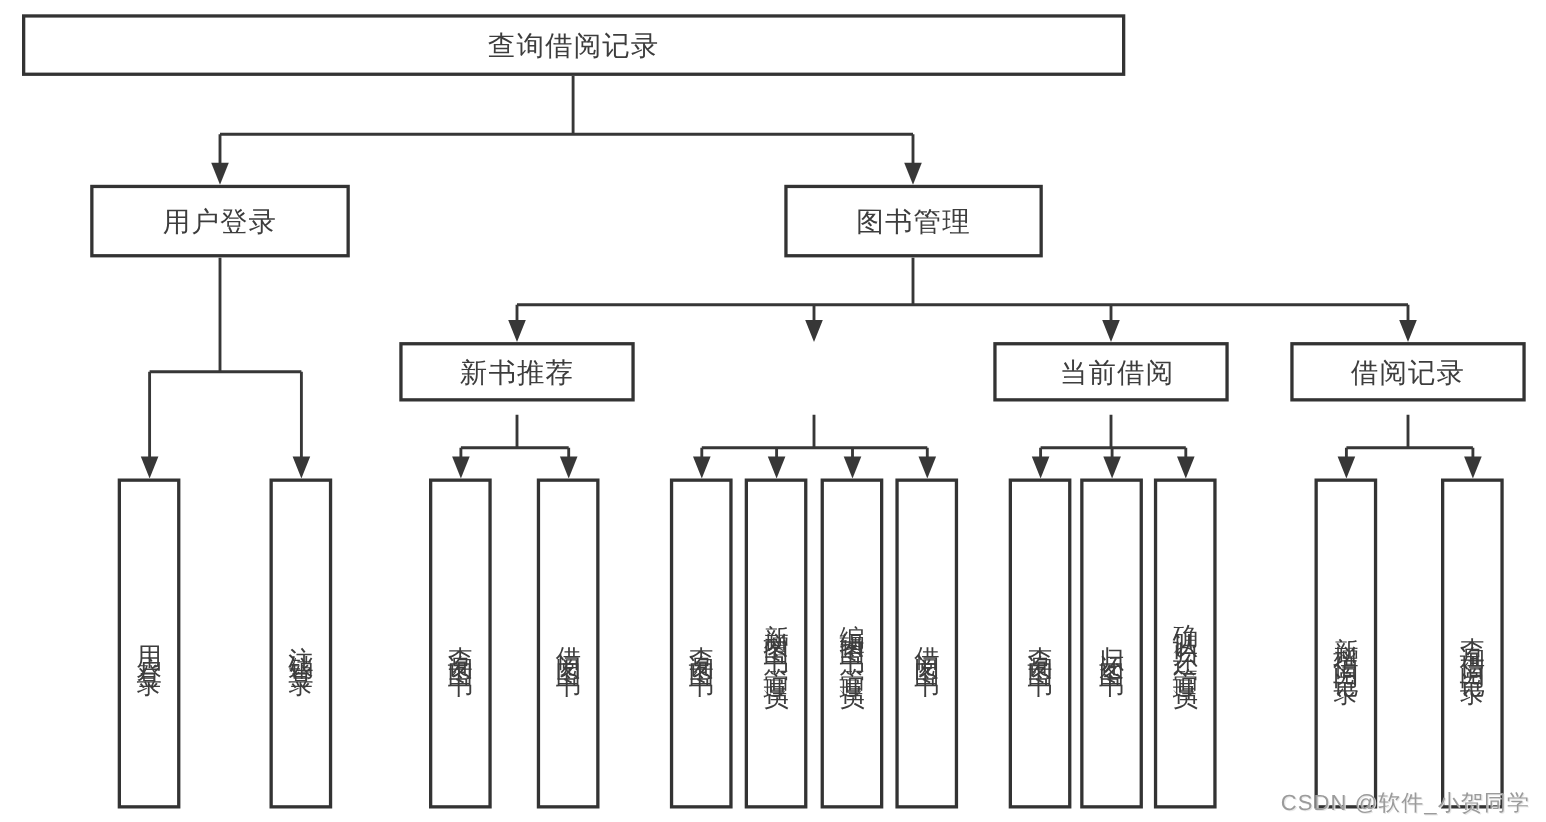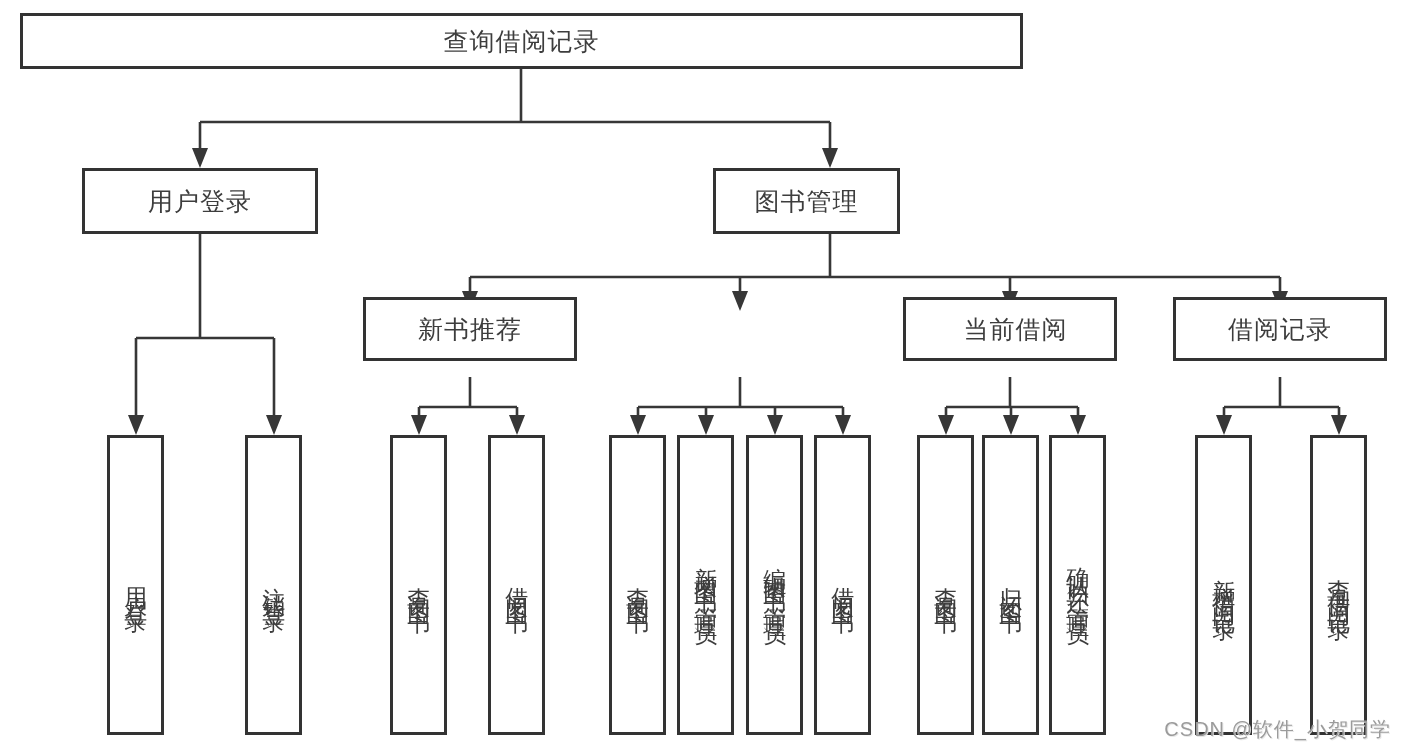--- a/index.html
+++ b/index.html
@@ -38,21 +38,21 @@
     writing-mode: vertical-rl;
     text-orientation: mixed;
     font-size: 23px;
     letter-spacing: 8px;
     line-height: 1.1;
     white-space: nowrap;
   }
   
   .lvl1 { left: 20px;  top: 13px;  width: 1003px; height: 56px; }
   .lvl2 { top: 168px; height: 66px; }
-  .lvl3 { top: 297px; width: 214px; height: 64px; text-align: right; }
+  .lvl3 { top: 311px; width: 214px; height: 54px; text-align: right; }
   .leaf { top: 435px; width: 57px;  height: 300px; }
   #watermark {
     position: absolute;
     right: 14px;
     bottom: 4px;
     font-size: 20px;
     color: var(--wm);
     letter-spacing: 1px;
     white-space: nowrap;
     text-shadow: 1px 1px 0 rgba(230,230,230,0.9);
@@ -96,21 +96,21 @@
     </g>
   </svg>
 
   <div class="node h-node lvl1">
     <span>查询借阅记录</span>
   </div>
 
   <div class="node h-node lvl2" style="left:82px;width:236px;">
     <span>用户登录</span>
   </div>
-  <div class="node h-node lvl2" style="left:713px;width:187px;">
+  <div class="node h-node lvl2" style="left:713px;width:235px;">
     <span>图书管理</span>
   </div>
 
   <div class="node h-node lvl3" style="left:363px;">
     <span>新书推荐</span>
   </div>
   <div class="node h-node lvl3" style="left:903px;padding-left:11px;">
     <span>当前借阅</span>
   </div>
   <div class="node h-node lvl3" style="left:1173px;">

